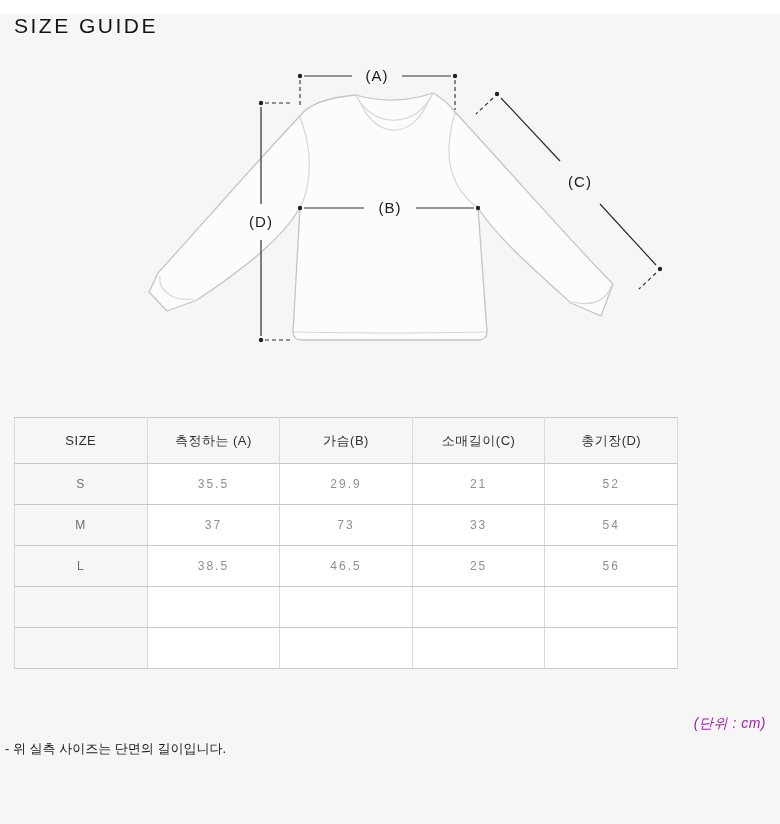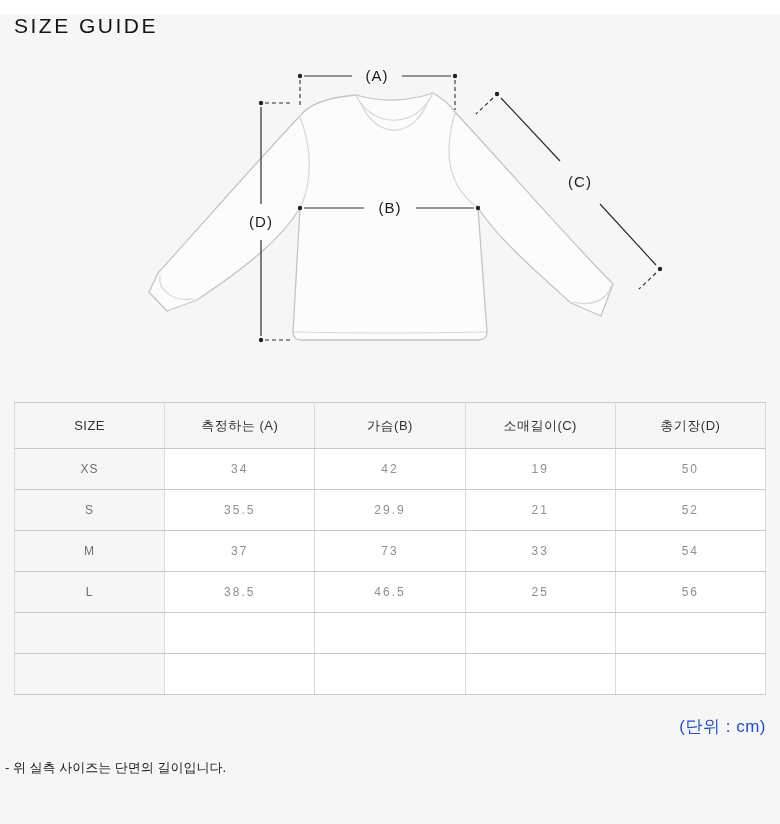--- a/index.html
+++ b/index.html
@@ -18,41 +18,41 @@
     font-size:21px;font-weight:500;letter-spacing:2.5px;color:#141414;text-align:center;
   }
   .diagram{
     position:absolute;left:0;top:61px;width:780px;height:320px;
   }
   .diagram text{
     font-family:"Liberation Sans","DejaVu Sans",sans-serif;
     font-size:15px;fill:#1b1b1b;letter-spacing:1px;
   }
   .size-table{
-    position:absolute;left:14px;top:402px;width:752px;
+    position:absolute;left:14px;top:417px;width:664px;
     border-collapse:collapse;table-layout:fixed;
   }
   .size-table th,.size-table td{
     border-top:1px solid #c9c9c9;border-bottom:1px solid #c9c9c9;
     border-left:1px solid #dadada;border-right:1px solid #dadada;
     text-align:center;vertical-align:middle;padding:0;
   }
   .size-table thead tr{height:46px;}
   .size-table tbody tr{height:41px;}
   .size-table th{
     background:transparent;color:#303030;font-weight:500;
     font-size:13px;letter-spacing:0.5px;
   }
   .size-table td{background:#ffffff;color:#8f8f8f;font-size:12px;letter-spacing:2px;}
   .size-table td.size-col{background:#f6f6f6;color:#6e6e6e;letter-spacing:1px;}
   .units-label{
     position:absolute;right:14px;top:715px;
-    font-size:17px;color:#1d4ed8;letter-spacing:0.5px;
+    font-size:14px;color:#a21caf;letter-spacing:0.5px;font-style:italic;
   }
-  .notes{position:absolute;left:5px;top:737px;width:770px;margin-top:19px;}
+  .notes{position:absolute;left:5px;top:737px;width:770px;}
   .note-line{font-size:13px;color:#171717;line-height:23px;white-space:nowrap;}
 </style>
 </head>
 <body>
 
 <div class="content"></div>
 
 <div class="page-title">SIZE GUIDE</div>
 
 <svg class="diagram" viewBox="0 75 780 320">
@@ -125,27 +125,20 @@
     <tr>
       <th>SIZE</th>
       <th>측정하는 (A)</th>
       <th>가슴(B)</th>
       <th>소매길이(C)</th>
       <th>총기장(D)</th>
     </tr>
   </thead>
   <tbody>
     <tr>
-      <td class="size-col">XS</td>
-      <td>34</td>
-      <td>42</td>
-      <td>19</td>
-      <td>50</td>
-    </tr>
-    <tr>
       <td class="size-col">S</td>
       <td>35.5</td>
       <td>29.9</td>
       <td>21</td>
       <td>52</td>
     </tr>
     <tr>
       <td class="size-col">M</td>
       <td>37</td>
       <td>73</td>

